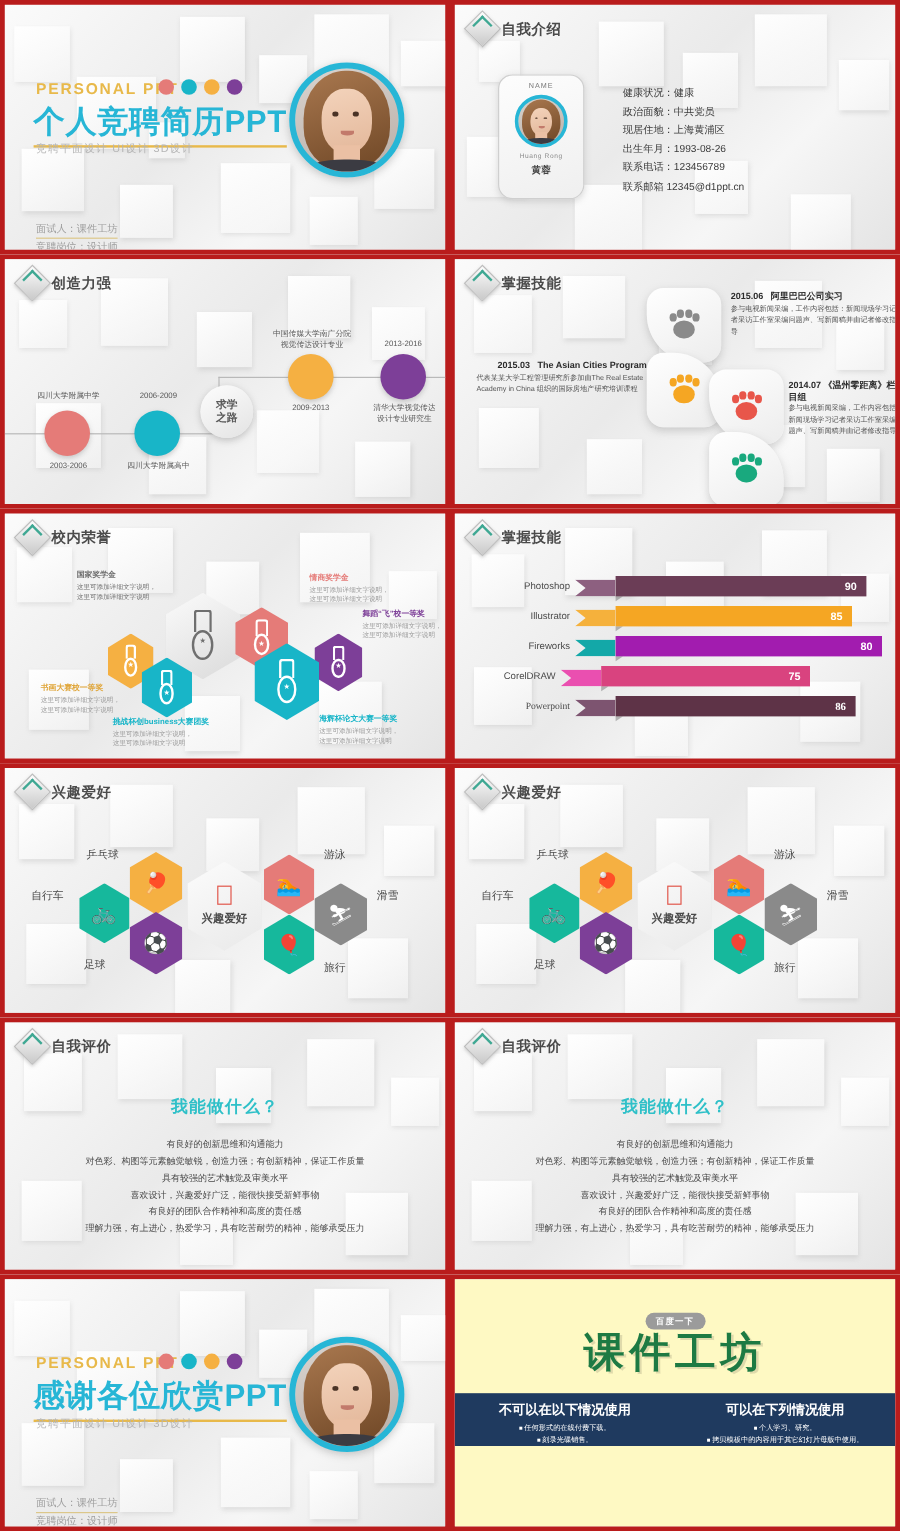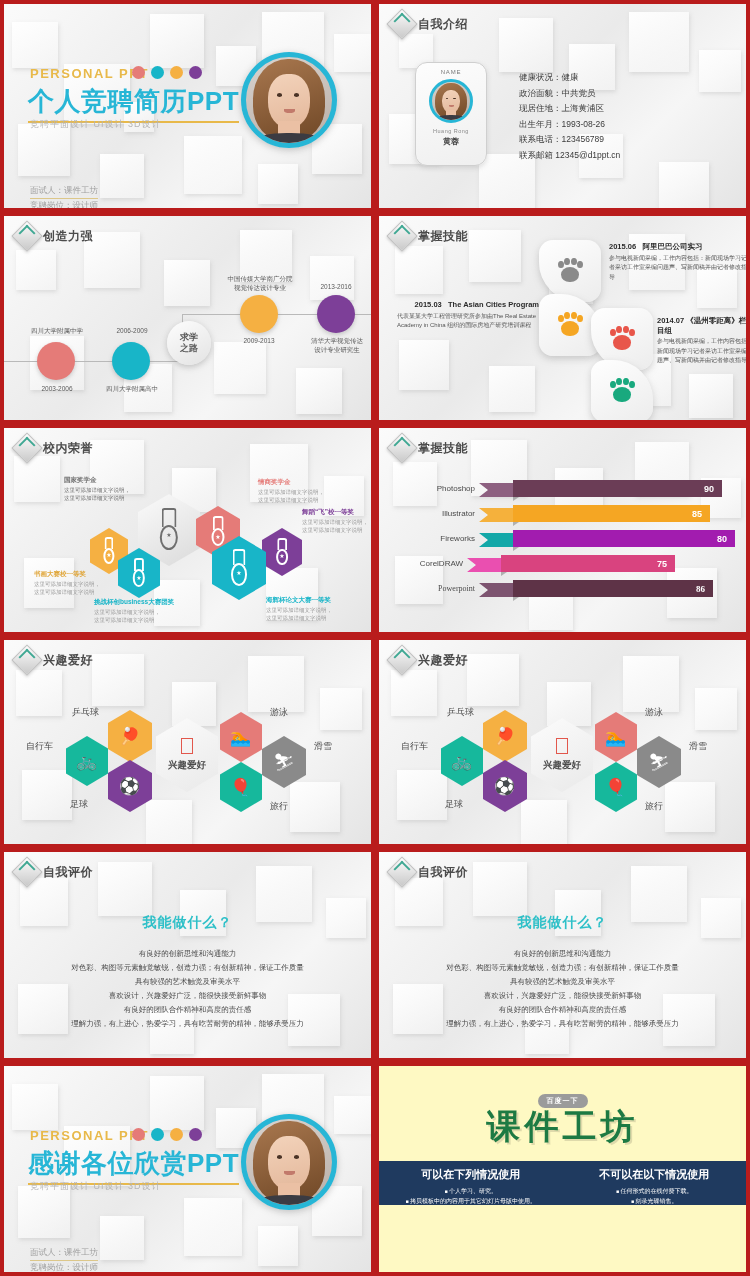--- a/index.html
+++ b/index.html
@@ -778,30 +778,30 @@
       </div>
     </div>
   </div>
 
   <div class="slide">
     <div class="wm">
       <div class="wm-badge">百度一下</div>
       <div class="wm-logo">课件工坊</div>
       <div class="wm-band">
         <div class="wm-col">
+          <h3>不可以在以下情况使用</h3>
+          <ul>
+            <li>任何形式的在线付费下载。</li>
+            <li>刻录光碟销售。</li>
+          </ul>
+        </div>
+        <div class="wm-col">
           <h3>可以在下列情况使用</h3>
           <ul>
             <li>个人学习、研究。</li>
             <li>拷贝模板中的内容用于其它幻灯片母版中使用。</li>
           </ul>
         </div>
-        <div class="wm-col">
-          <h3>不可以在以下情况使用</h3>
-          <ul>
-            <li>任何形式的在线付费下载。</li>
-            <li>刻录光碟销售。</li>
-          </ul>
-        </div>
       </div>
     </div>
   </div>
 
 </div>
 
 </body></html>

